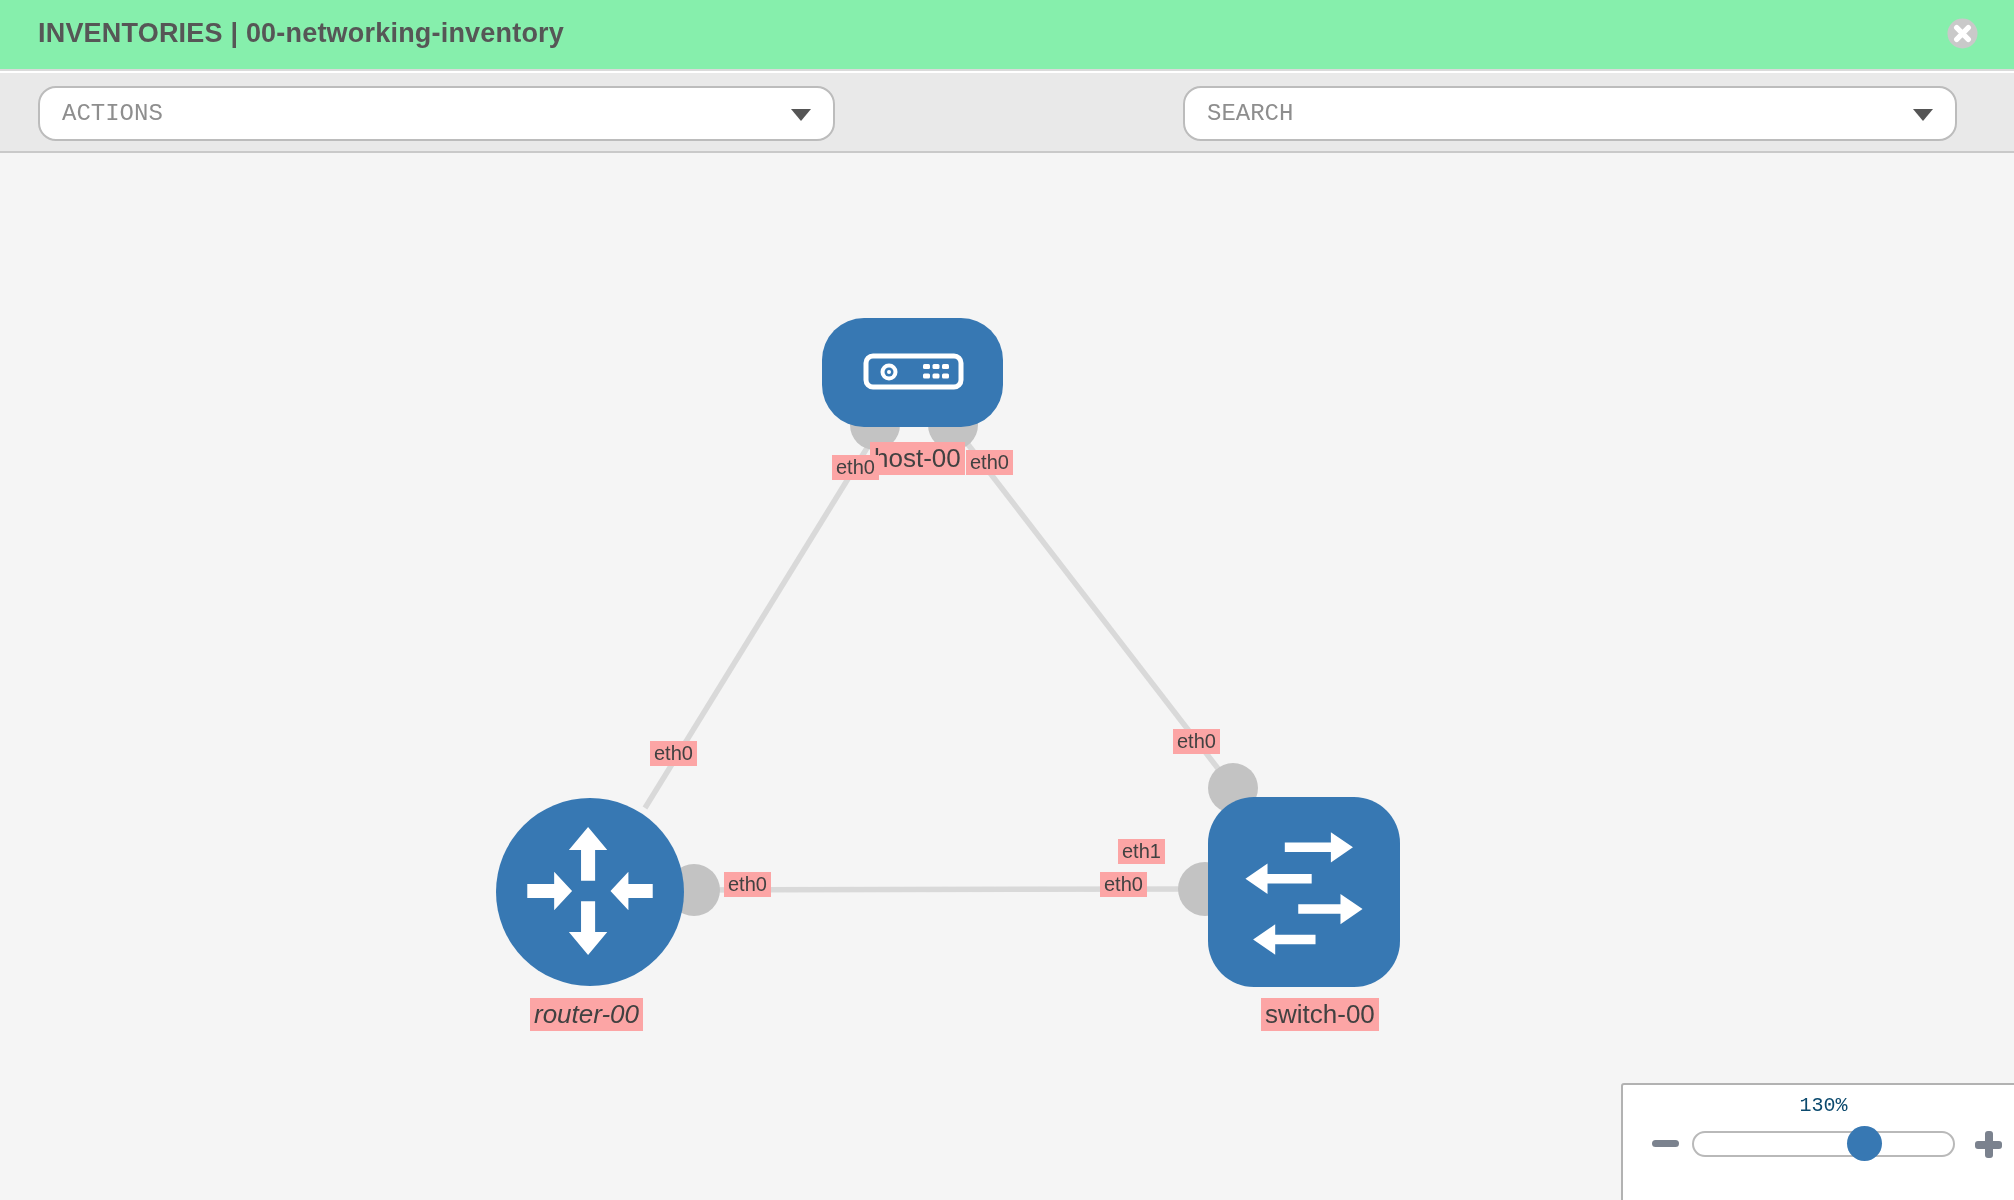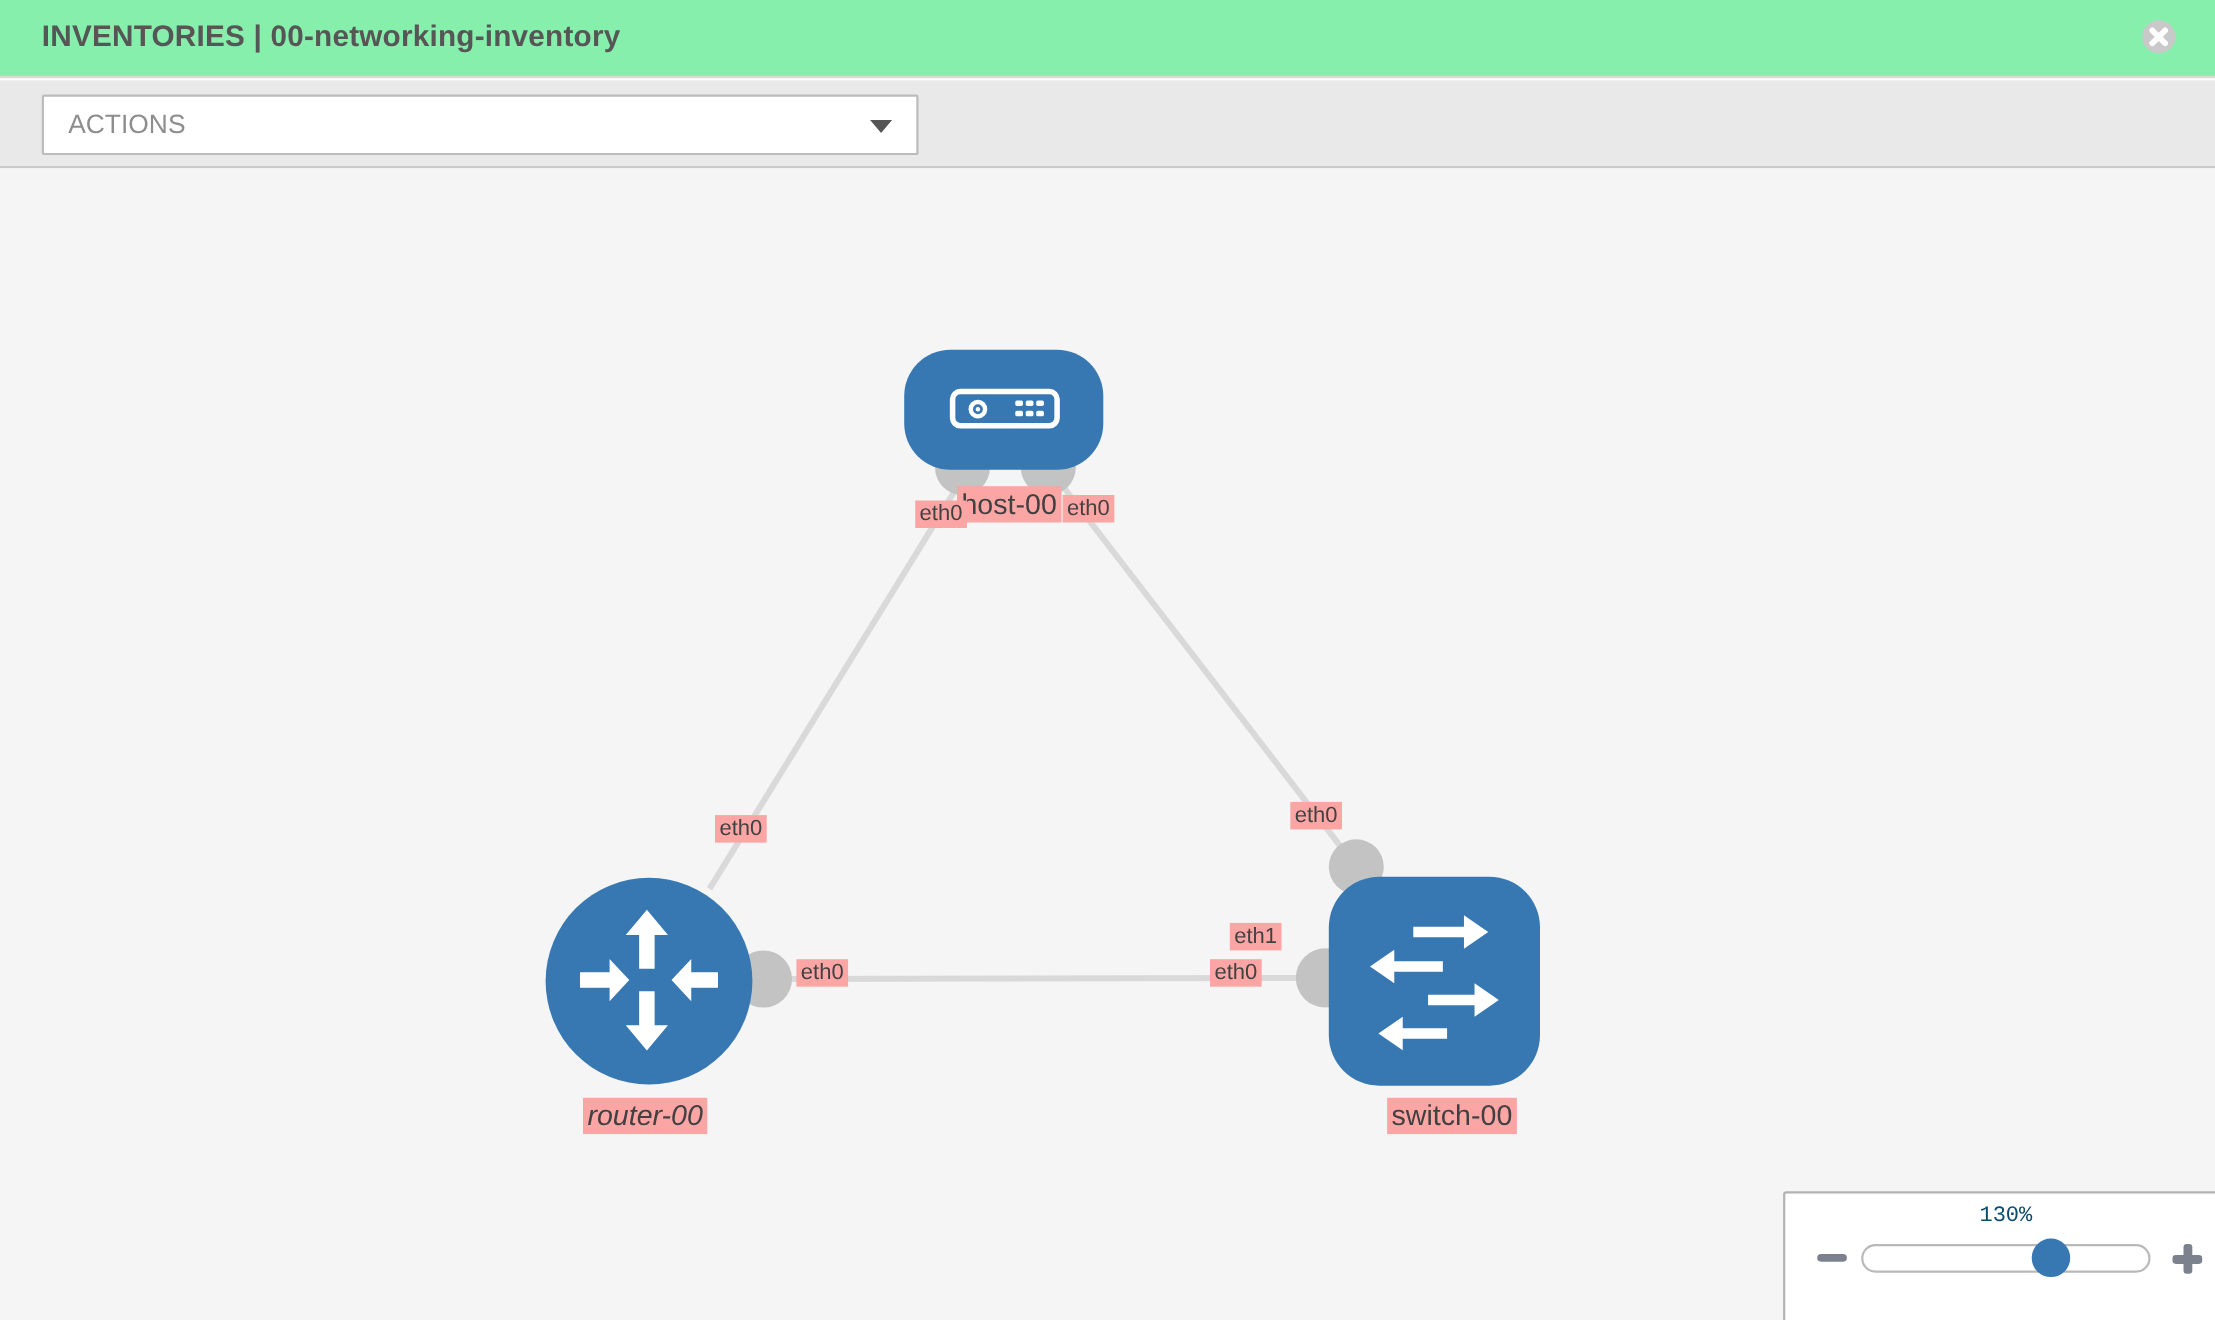--- a/index.html
+++ b/index.html
@@ -12,22 +12,22 @@
     width:2014px;height:1200px;overflow:hidden;position:relative;
     font-family:"Liberation Sans","DejaVu Sans",sans-serif;background:#fff;
   }
   
   .header{position:absolute;left:0;top:0;width:2014px;height:71px;background:#86efac;border-bottom:2px solid #dadada;}
   .title{position:absolute;left:38px;top:18px;font-size:27px;font-weight:700;color:#565656;letter-spacing:.2px;}
   .close-btn{position:absolute;right:36px;top:18px;width:31px;height:31px;border:none;background:transparent;padding:0;cursor:pointer;}
   
   .toolbar{position:absolute;left:0;top:73px;width:2014px;height:80px;background:var(--toolbar);border-bottom:2px solid #c9c9c9;}
   .select{
-    position:absolute;top:13px;height:55px;background:#fff;border:2px solid #bcbcbc;border-radius:2px;
-    font-size:24px;color:var(--muted);line-height:51px;padding-left:22px;cursor:pointer;
+    position:absolute;top:13px;height:55px;background:#fff;border:2px solid #bcbcbc;border-radius:18px;
+    font-size:24px;color:var(--muted);line-height:51px;padding-left:22px;cursor:pointer;font-family:Liberation Mono, monospace;
   }
   .select .caret{
     position:absolute;right:22px;top:21px;width:0;height:0;
     border-left:10px solid transparent;border-right:10px solid transparent;border-top:12px solid #555;
   }
   .actions-select{left:38px;width:797px;}
   .search-select{left:1183px;width:774px;}
   .tool-btn{position:absolute;background:transparent;border:none;padding:0;cursor:pointer;}
   
   .canvas{position:absolute;left:0;top:153px;width:2014px;height:1047px;background:var(--canvas);}
@@ -82,20 +82,24 @@
   <button class="tool-btn" style="left:1114px;top:94px;width:42px;height:42px;">
     <span>
       <svg width="40" height="40" viewBox="0 0 512 512">
         <g transform="translate(512,0) scale(-1,1)">
           <path fill="#7b828e" d="M512 176c0 97.2-78.8 176-176 176-11.22 0-22.19-1.06-32.83-3.07l-24.01 27.01A24 24 0 0 1 261.22 384H224v40c0 13.26-10.75 24-24 24h-40v40c0 13.26-10.75 24-24 24H24c-13.26 0-24-10.74-24-24v-78.06c0-6.36 2.53-12.47 7.03-16.97L168.83 231.2C163.11 219.66 160 198.21 160 176 160 78.8 238.8 0 336 0c97.49 0 176 78.51 176 176zM336 128c0 26.51 21.49 48 48 48s48-21.49 48-48-21.49-48-48-48-48 21.49-48 48z"></path>
         </g>
       </svg>
     </span>
   </button>
 
+  <div class="select search-select" role="combobox">
+    <span>SEARCH</span>
+    <span class="caret"></span>
+  </div>
 </div>
 
 <div class="canvas">
   <svg class="graph" width="2014" height="1047" viewBox="0 0 2014 1047">
 
     <line x1="875" y1="282" x2="645" y2="655" stroke="#d9d9d9" stroke-width="5.5"></line>
     <line x1="953" y1="272" x2="1233" y2="635" stroke="#d9d9d9" stroke-width="5.5"></line>
     <line x1="694" y1="737" x2="1205" y2="736" stroke="#d9d9d9" stroke-width="5.5"></line>
 
     <circle cx="875" cy="272" r="25" fill="#c3c3c3"></circle>

